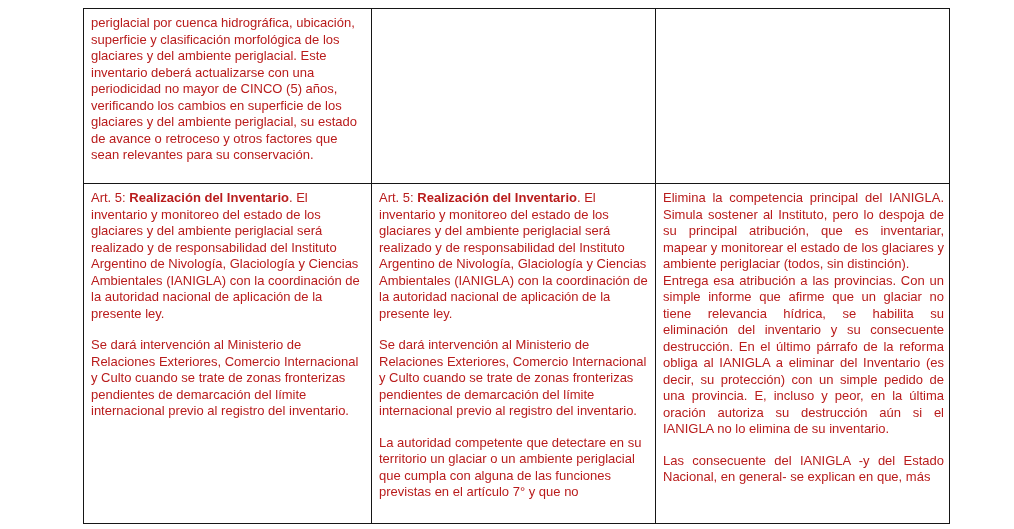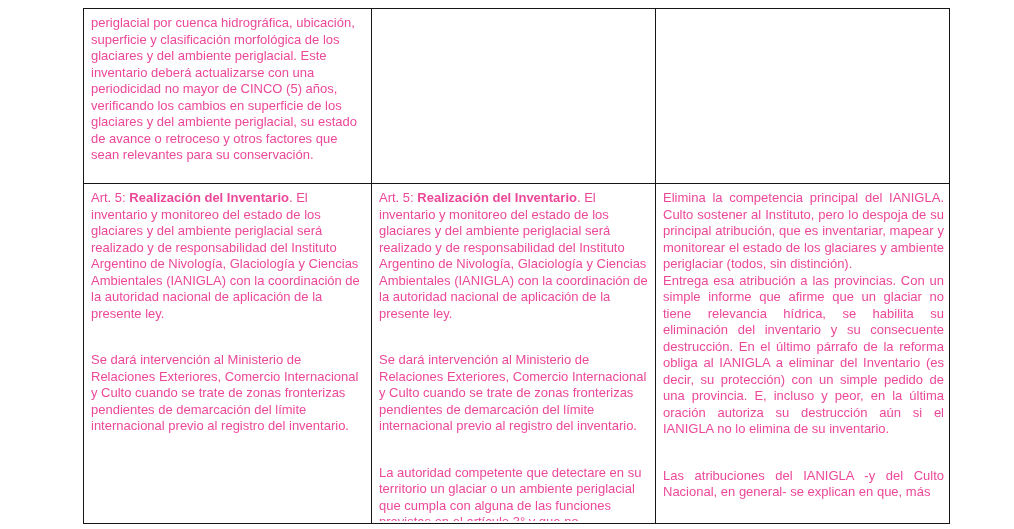--- a/index.html
+++ b/index.html
@@ -29,29 +29,29 @@
   }
   col.c1 { width: 288px; }
   col.c2 { width: 284px; }
   col.c3 { width: 294px; }
   td.cell {
     border: 1.5px solid #161616;
     vertical-align: top;
     padding: 6px 5px 0 7px;
     font-size: 13px;
     line-height: 16.5px;
-    color: #ec4899;
+    color: #b91c1c;
   }
   tr.row1 { height: 175px; }
   tr.row2 { height: 340px; }
   .clip { overflow: hidden; }
   .clip-r1 { max-height: 167px; }
   .clip-r2 { height: 331px; }
   p.para { margin: 0; }
-  p.gap { margin-top: 30px; }
+  p.gap { margin-top: 15px; }
   td.just p.para { text-align: justify; }
   .art-title {
     font-weight: bold;
   }
   .uline { }
 </style>
 </head>
 <body>
 
 <div class="page">
@@ -75,26 +75,26 @@
         <td class="cell">
           <div class="clip clip-r2">
             <p class="para"><span>Art. 5: </span><span class="art-title">Realización del Inventario</span><span>. El inventario y monitoreo del estado de los glaciares y del ambiente periglacial será realizado y de responsabilidad del Instituto Argentino de Nivología, Glaciología y Ciencias Ambientales (IANIGLA) con la coordinación de la autoridad nacional de aplicación de la presente ley.</span></p>
             <p class="para gap">Se dará intervención al Ministerio de Relaciones Exteriores, Comercio Internacional y Culto cuando se trate de zonas fronterizas pendientes de demarcación del límite internacional previo al registro del inventario.</p>
           </div>
         </td>
         <td class="cell">
           <div class="clip clip-r2">
             <p class="para"><span>Art. 5: </span><span class="art-title">Realización del Inventario</span><span>. El inventario y monitoreo del estado de los glaciares y del ambiente periglacial será realizado y de responsabilidad del Instituto Argentino de Nivología, Glaciología y Ciencias Ambientales (IANIGLA) con la coordinación de la autoridad nacional de aplicación de la presente ley.</span></p>
             <p class="para gap">Se dará intervención al  Ministerio de Relaciones Exteriores, Comercio Internacional y Culto cuando se trate de zonas fronterizas pendientes de demarcación del límite internacional previo al registro del inventario.</p>
-            <p class="para gap">La autoridad competente que detectare en su territorio un glaciar o un ambiente periglacial que cumpla con alguna de las funciones previstas en el artículo 3° y que no</p>
+            <p class="para gap">La autoridad competente que detectare en su territorio un glaciar o un ambiente periglacial que cumpla con alguna de las funciones previstas en el artículo 7° y que no</p>
           </div>
         </td>
         <td class="cell just">
           <div class="clip clip-r2">
-            <p class="para">Elimina la competencia principal del IANIGLA. Culto  sostener al Instituto, pero lo despoja de su principal atribución, que es inventariar, mapear y monitorear el estado de los glaciares y ambiente periglaciar (todos, sin distinción).</p>
+            <p class="para">Elimina la competencia principal del IANIGLA. Simula  sostener al Instituto, pero lo despoja de su principal atribución, que es inventariar, mapear y monitorear el estado de los glaciares y ambiente periglaciar (todos, sin distinción).</p>
             <p class="para"><span>Entrega esa atribución a las provincias. Con un simple informe que afirme que un glaciar no tiene relevancia hídrica, se habilita su eliminación del inventario y su consecuente destrucción. En el último párrafo de la reforma </span><span class="uline">obliga</span><span> al IANIGLA a eliminar del Inventario (es decir, su protección) con un simple pedido de una provincia. E, incluso y peor, en la última oración autoriza su destrucción aún si el IANIGLA no lo elimina de su inventario.</span></p>
-            <p class="para gap">Las atribuciones del IANIGLA -y del Culto Nacional, en general- se explican en que, más</p>
+            <p class="para gap">Las consecuente del IANIGLA -y del Estado Nacional, en general- se explican en que, más</p>
           </div>
         </td>
       </tr>
     </tbody>
   </table>
 </div>
 
 </body></html>

